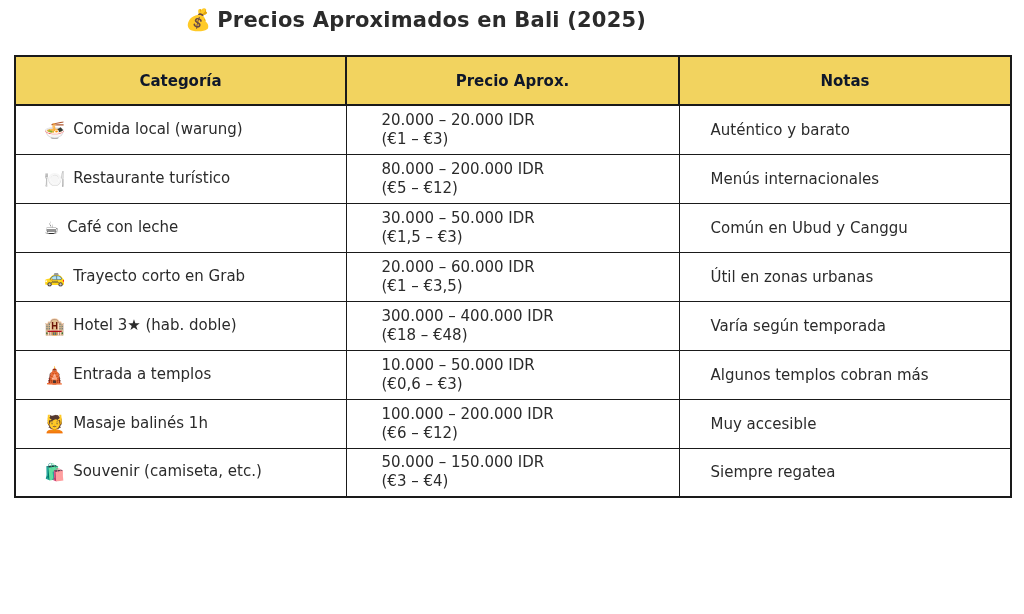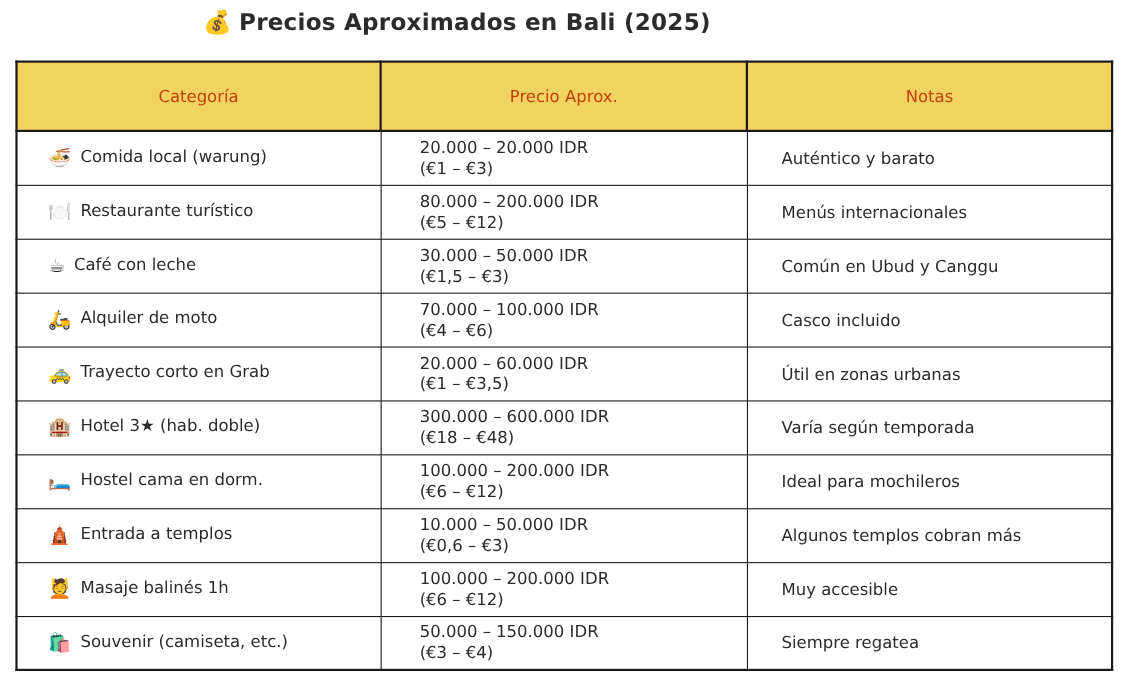--- a/index.html
+++ b/index.html
@@ -25,25 +25,25 @@
     left: 14px; top: 55px;
     width: 996px;
     border-collapse: collapse;
     table-layout: fixed;
     background: #ffffff;
     border: 2.5px solid #1a1a1a;
   }
   .price-table th {
     background: #F2D35F;
     border: 2px solid #1a1a1a;
-    height: 63px;
+    height: 49px;
     font-size: 15px;
-    font-weight: normal;
+    font-weight: bold;
     text-align: center;
-    color: #c2410c;
+    color: #0f172a;
   }
   .price-table td {
     border: 1.5px solid #1a1a1a;
     height: 49px;
     font-size: 15px;
     vertical-align: middle;
     color: #2b2b2b;
   }
   .price-table col.c1 { width: 331px; }
   .price-table col.c2 { width: 333px; }
@@ -92,50 +92,34 @@
       </tr>
       <tr>
         <td class="cat"><span class="icon">☕</span><span>Café con leche</span></td>
         <td class="price">
           <div>30.000 – 50.000 IDR</div>
           <div>(€1,5 – €3)</div>
         </td>
         <td class="note">Común en Ubud y Canggu</td>
       </tr>
       <tr>
-        <td class="cat"><span class="icon">🛵</span><span>Alquiler de moto</span></td>
-        <td class="price">
-          <div>70.000 – 100.000 IDR</div>
-          <div>(€4 – €6)</div>
-        </td>
-        <td class="note">Casco incluido</td>
-      </tr>
-      <tr>
         <td class="cat"><span class="icon">🚕</span><span>Trayecto corto en Grab</span></td>
         <td class="price">
           <div>20.000 – 60.000 IDR</div>
           <div>(€1 – €3,5)</div>
         </td>
         <td class="note">Útil en zonas urbanas</td>
       </tr>
       <tr>
         <td class="cat"><span class="icon">🏨</span><span>Hotel 3★ (hab. doble)</span></td>
         <td class="price">
-          <div>300.000 – 600.000 IDR</div>
+          <div>300.000 – 400.000 IDR</div>
           <div>(€18 – €48)</div>
         </td>
         <td class="note">Varía según temporada</td>
-      </tr>
-      <tr>
-        <td class="cat"><span class="icon">🛏️</span><span>Hostel cama en dorm.</span></td>
-        <td class="price">
-          <div>100.000 – 200.000 IDR</div>
-          <div>(€6 – €12)</div>
-        </td>
-        <td class="note">Ideal para mochileros</td>
       </tr>
       <tr>
         <td class="cat"><span class="icon">🛕</span><span>Entrada a templos</span></td>
         <td class="price">
           <div>10.000 – 50.000 IDR</div>
           <div>(€0,6 – €3)</div>
         </td>
         <td class="note">Algunos templos cobran más</td>
       </tr>
       <tr>

